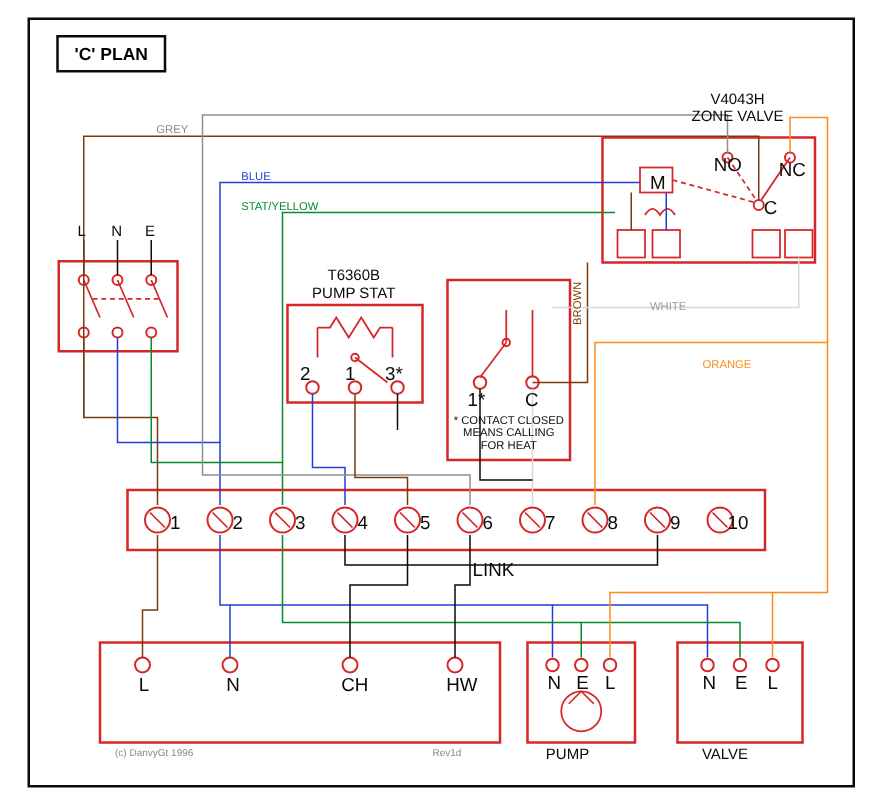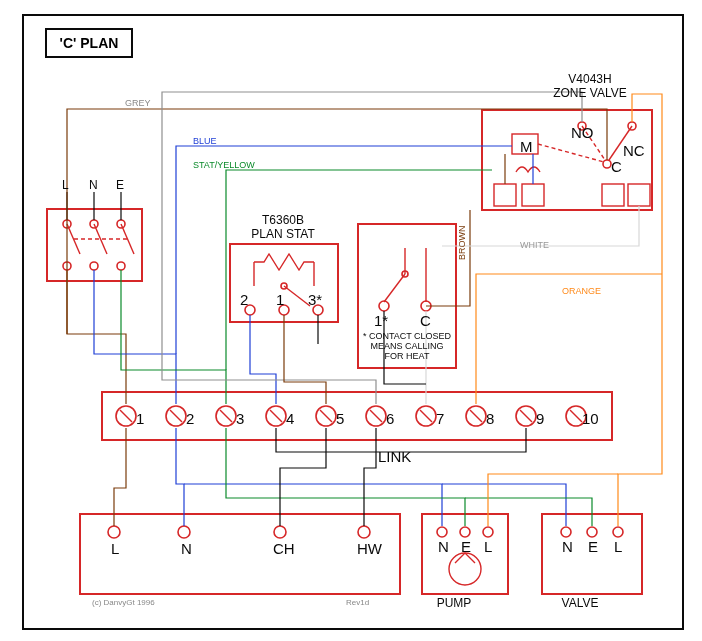--- a/index.html
+++ b/index.html
@@ -226,25 +226,25 @@
 
   <div class="label" style="left:62px;top:178px">L</div>
   <div class="label" style="left:89px;top:178px">N</div>
   <div class="label" style="left:116px;top:178px">E</div>
 
   <div class="label center" style="left:545px;top:72px;width:90px">
     <span>V4043H</span><br><span>ZONE VALVE</span>
   </div>
   <div class="label small" style="left:520px;top:138px">M</div>
   <div class="label small" style="left:571px;top:124px">NO</div>
-  <div class="label small" style="left:623px;top:142px">NC</div>
+  <div class="label small" style="left:623px;top:128px">NC</div>
   <div class="label small" style="left:611px;top:158px">C</div>
 
   <div class="label center" style="left:238px;top:213px;width:90px">
-    <span>T6360B</span><br><span>PLAN STAT</span>
+    <span>T6360B</span><br><span>PUMP STAT</span>
   </div>
   <div class="label small" style="left:240px;top:291px">2</div>
   <div class="label small" style="left:276px;top:291px">1</div>
   <div class="label small" style="left:308px;top:291px">3*</div>
 
   <div class="label small" style="left:374px;top:312px">1*</div>
   <div class="label small" style="left:420px;top:312px">C</div>
   <div class="label smaller center" style="left:362px;top:332px;width:90px;line-height:1.1">
     <span>* CONTACT CLOSED</span><br><span>MEANS CALLING</span><br><span>FOR HEAT</span>
   </div>

